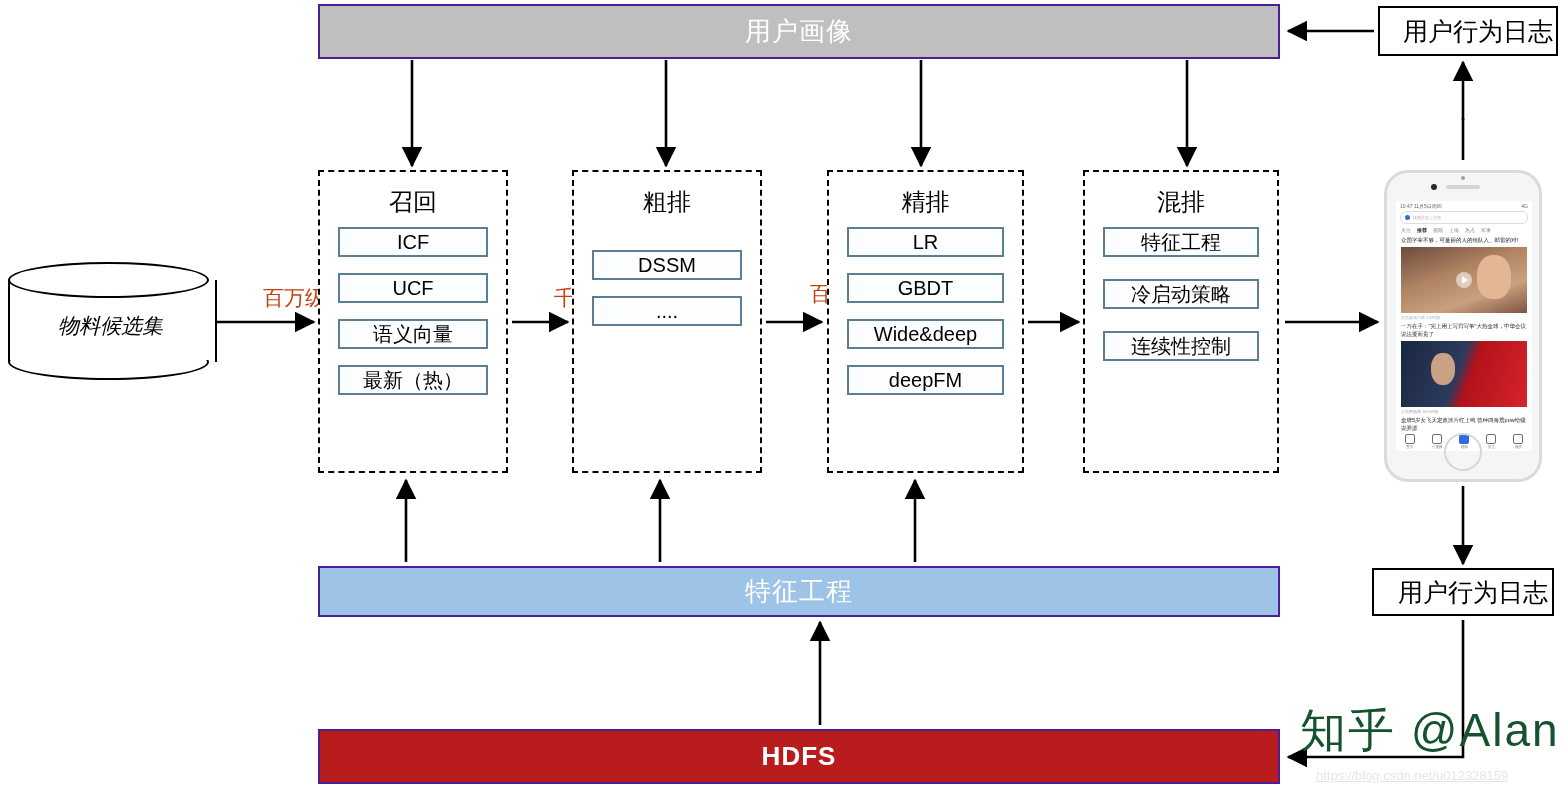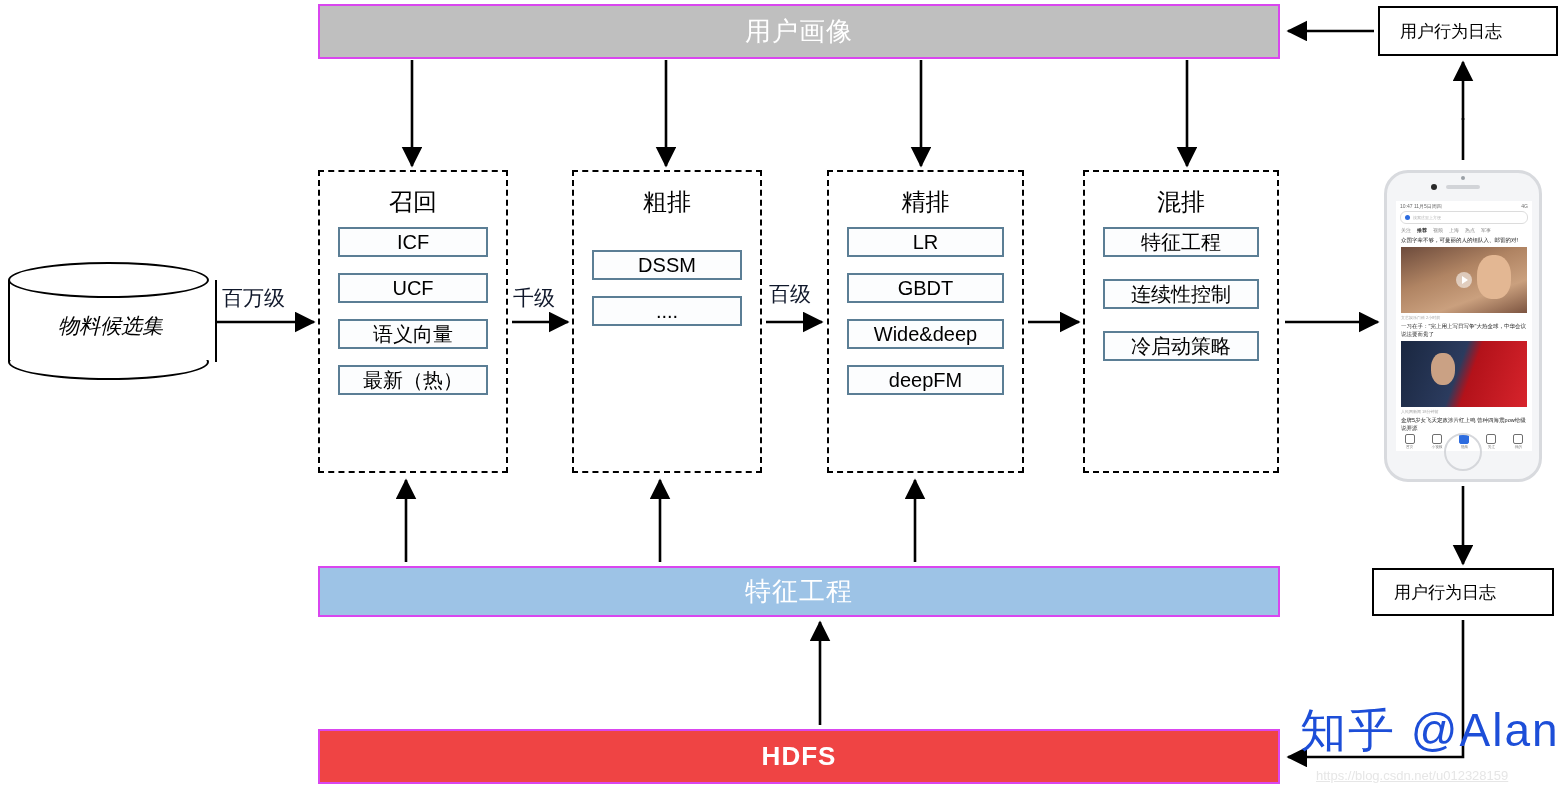--- a/index.html
+++ b/index.html
@@ -1,25 +1,25 @@
 <!DOCTYPE html>
 <html><head>
 <meta charset="utf-8">
 <style>
   html,body{margin:0;padding:0;background:#ffffff;}
   body{width:1563px;height:792px;position:relative;overflow:hidden;
        font-family:"Liberation Sans","DejaVu Sans",sans-serif;color:#000;}
   #canvas{position:absolute;left:0;top:0;width:1563px;height:792px;}
 
-  .band{position:absolute;border:2px solid #d946ef;box-sizing:border-box;
+  .band{position:absolute;border:2px solid #4c1d95;box-sizing:border-box;
         display:flex;align-items:center;justify-content:center;
         color:#ffffff;font-size:26px;letter-spacing:1px;}
   #user-profile-band{left:318px;top:4px;width:962px;height:55px;background:#bfbfbf;}
   #feature-band{left:318px;top:566px;width:962px;height:51px;background:#9dc3e6;}
-  #hdfs-band{left:318px;top:729px;width:962px;height:55px;background:#ef4444;font-weight:bold;}
+  #hdfs-band{left:318px;top:729px;width:962px;height:55px;background:#b91c1c;font-weight:bold;}
 
   .stage{position:absolute;border:2px dashed #000;box-sizing:border-box;background:#fff;}
   .stage-title{position:absolute;left:0;right:0;top:14px;text-align:center;
                font-size:24px;color:#000;}
   .stage-items{position:absolute;left:18px;right:18px;top:55px;display:flex;
                flex-direction:column;gap:16px;}
   .item{border:2px solid #5b7e95;background:#fcfdfe;height:30px;
         display:flex;align-items:center;justify-content:center;
         font-size:20px;color:#000;box-sizing:border-box;}
 
@@ -37,21 +37,21 @@
   .cyl-top{position:absolute;left:0;top:0;width:201px;height:36px;
            border:2px solid #000;border-radius:50%;background:#fff;box-sizing:border-box;}
   .cyl-bottom{position:absolute;left:0;top:82px;width:201px;height:36px;
               border:2px solid #000;border-radius:50%;background:#fff;
               box-sizing:border-box;clip-path:inset(16px 0 0 0);}
   #material-store-label{position:absolute;left:0;top:50px;width:205px;text-align:center;
                         font-size:21px;font-style:italic;}
 
   
   .logbox{position:absolute;border:2px solid #000;background:#fff;box-sizing:border-box;
-          display:flex;align-items:center;font-size:17px;padding-left:20px;}
+          display:flex;align-items:center;justify-content:center;font-size:25px;padding-left:20px;}
   #log-top{left:1378px;top:6px;width:180px;height:50px;}
   #log-bottom{left:1372px;top:568px;width:182px;height:48px;}
 
   
   #phone-mockup{position:absolute;left:1384px;top:170px;width:158px;height:312px;
                 border:3px solid #d8dade;border-radius:24px;background:#f4f5f7;
                 box-sizing:border-box;overflow:hidden;}
   .phone-speaker{position:absolute;left:50%;transform:translateX(-50%);top:12px;
                  width:34px;height:4px;border-radius:2px;background:#d2d4d8;}
   .phone-cam{position:absolute;left:44px;top:11px;width:6px;height:6px;border-radius:50%;
@@ -82,24 +82,24 @@
   .ph-meta{font-size:4px;color:#a5a5a5;padding:1px 5px;}
   .ph-nav{position:absolute;left:9px;top:258px;width:136px;height:20px;background:#fff;
           display:flex;align-items:center;justify-content:space-around;}
   .ph-nav i{display:block;width:8px;height:8px;border:1px solid #6f6f6f;border-radius:2px;}
   .ph-nav .cur i{background:#2d6cdf;border-color:#2d6cdf;}
   .ph-nav span{font-size:3.6px;color:#7a7a7a;display:block;text-align:center;margin-top:1px;}
   .ph-nav div{display:flex;flex-direction:column;align-items:center;}
   .phone-home{position:absolute;left:50%;transform:translateX(-50%);bottom:8px;
               width:34px;height:34px;border-radius:50%;border:2px solid #d5d7db;}
 
-  .flabel{position:absolute;font-size:21px;color:#0f172a;white-space:nowrap;}
-
-  
-  #watermark-zhihu{position:absolute;left:1300px;top:700px;font-size:46px;color:#1d4ed8;
+  .flabel{position:absolute;font-size:21px;color:#c2410c;white-space:nowrap;margin-left:41px;}
+
+  
+  #watermark-zhihu{position:absolute;left:1300px;top:700px;font-size:46px;color:#14532d;
                    white-space:nowrap;letter-spacing:2px;}
   #watermark-url{position:absolute;left:1316px;top:768px;font-size:13px;color:#e6e6e6;
                  white-space:nowrap;text-decoration:underline;}
   svg#wires{position:absolute;left:0;top:0;width:1563px;height:792px;pointer-events:none;}
 </style>
 </head>
 <body>
 
 <div id="canvas">
 
@@ -183,22 +183,22 @@
       <div class="item">GBDT</div>
       <div class="item">Wide&amp;deep</div>
       <div class="item">deepFM</div>
     </div>
   </div>
 
   <div class="stage" id="stage-mix">
     <div class="stage-title">混排</div>
     <div class="stage-items">
       <div class="item">特征工程</div>
+      <div class="item">冷启动策略</div>
       <div class="item">连续性控制</div>
-      <div class="item">冷启动策略</div>
     </div>
   </div>
 
   <div class="band" id="feature-band">
     <span>特征工程</span>
   </div>
 
   <div class="band" id="hdfs-band">
     <span>HDFS</span>
   </div>

